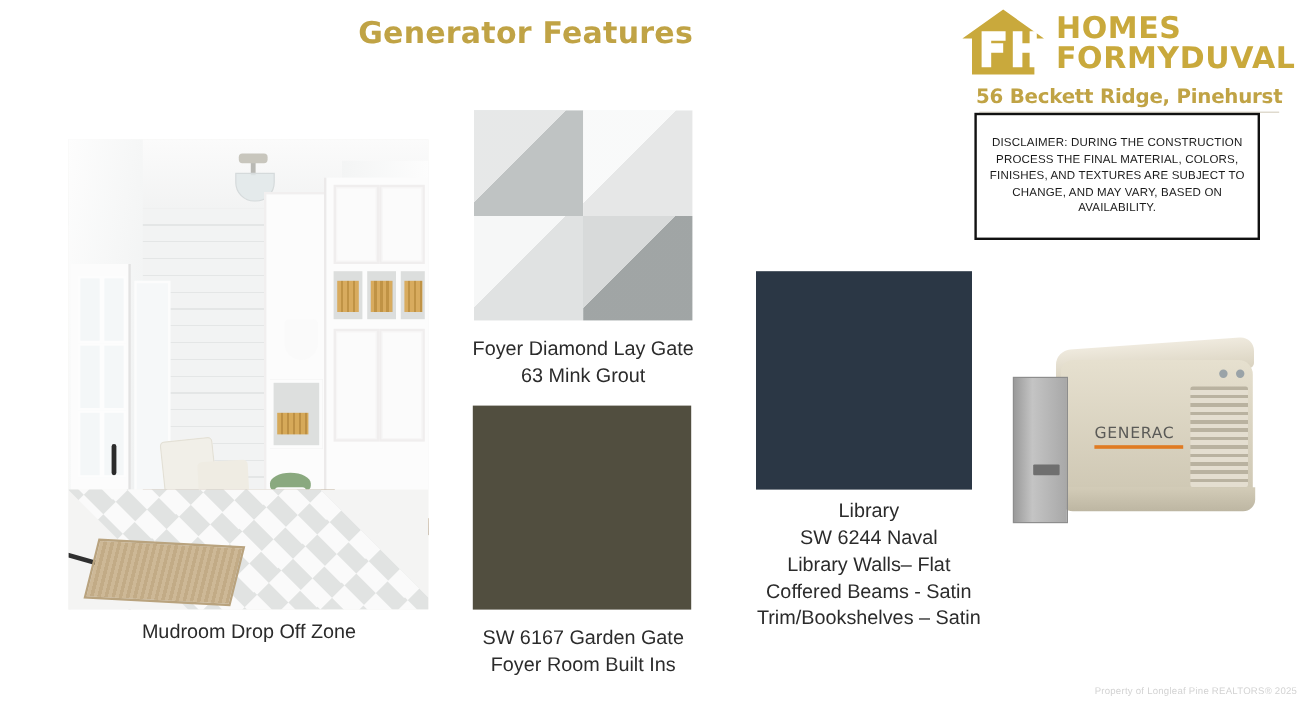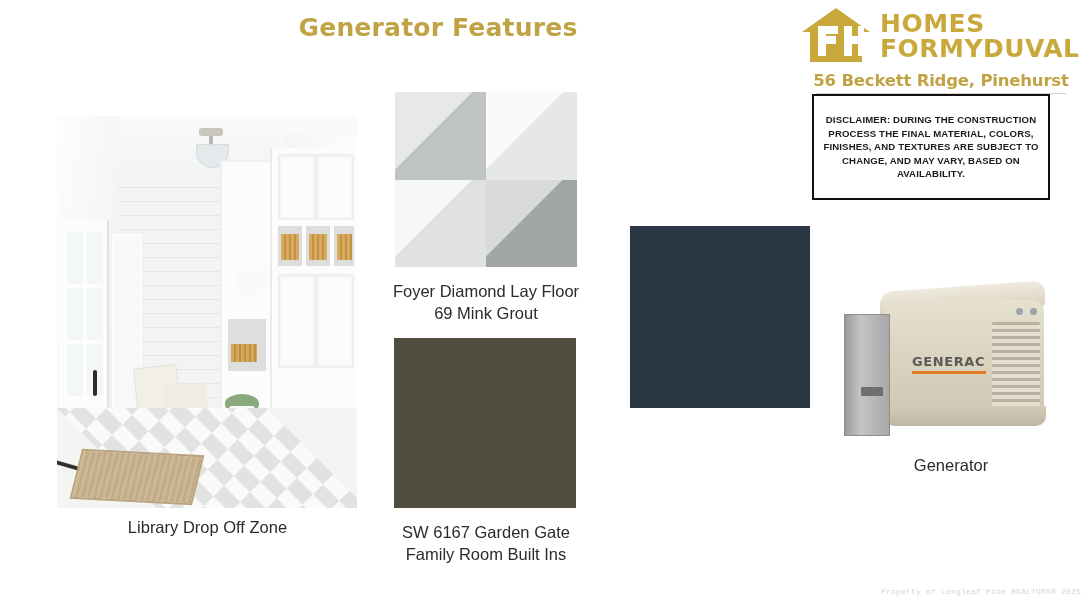--- a/index.html
+++ b/index.html
@@ -34,21 +34,21 @@
   }
   .brand-rule{width:250px;height:1px;background:#d8d2c2;margin:3px auto 0 auto;}
 
   .disclaimer{
     position:absolute;left:812px;top:94px;width:238px;height:106px;
     border:2px solid #111;background:#fff;box-sizing:border-box;
     display:flex;align-items:center;justify-content:center;
   }
   .disclaimer p{
     margin:0;text-align:center;font-size:9.6px;line-height:1.42;
-    color:#1a1a1a;font-weight:700;letter-spacing:.15px;
+    color:#1a1a1a;font-weight:400;letter-spacing:.15px;
     font-family:"Liberation Sans", sans-serif;padding:0 6px;
   }
 
   
   .cap{
     text-align:center;color:#2b2b2b;font-size:16.5px;line-height:1.35;
     font-family:"Liberation Sans", sans-serif;
   }
   .cap div{white-space:nowrap;}
 
@@ -142,29 +142,29 @@
   .gen-body{position:absolute;left:44px;top:22px;width:160px;height:110px;
      background:linear-gradient(180deg,#e6e0cf,#cfc8b4);border-radius:10px 12px 2px 2px;}
   .gen-lid{position:absolute;left:40px;top:14px;width:165px;height:26px;
      background:linear-gradient(180deg,#efeade,#d9d2bf);border-radius:12px 12px 4px 4px;
      transform:skewY(-4deg);transform-origin:left bottom;}
   .gen-base{position:absolute;left:44px;top:128px;width:162px;height:20px;
      background:linear-gradient(180deg,#d3ccb8,#bdb6a2);border-radius:0 0 10px 10px;}
   .gen-vents{position:absolute;left:152px;top:44px;width:48px;height:84px;
      background:repeating-linear-gradient(180deg,#b9b2a0 0 3px,#e4ded0 3px 7px);border-radius:2px;}
   .gen-dot{position:absolute;width:7px;height:7px;border-radius:50%;background:#9aa3a8;}
-  .gen-brand{position:absolute;left:72px;top:76px;font-size:13px;font-weight:bold;color:#5a5a57;
+  .gen-brand{position:absolute;left:72px;top:76px;font-size:13px;font-weight:normal;color:#5a5a57;
      letter-spacing:.6px;font-family:"DejaVu Sans",sans-serif;}
   .gen-underline{position:absolute;left:72px;top:93px;width:74px;height:3px;background:#e07b22;}
   .gen-cap{position:absolute;left:828px;top:454px;width:246px;}
 
   
   .footer-mark{
-    position:absolute;right:8px;bottom:4px;font-size:8px;color:#d3d3d3;
-    font-family:Liberation Mono, monospace;letter-spacing:.2px;white-space:nowrap;margin-left:32px;
+    position:absolute;right:8px;bottom:20px;font-size:8px;color:#d3d3d3;
+    font-family:Liberation Sans, sans-serif;letter-spacing:.2px;white-space:nowrap;margin-left:32px;
   }
 </style>
 </head>
 <body>
 
 <div class="slide">
 
   <div class="page-title">Generator Features</div>
 
   <div class="brand-block">
@@ -242,60 +242,66 @@
       <div class="bench-leg" style="left:216px;"></div>
 
       <div class="floor">
         <div class="floor-inner"></div>
       </div>
       <div class="thresh"></div>
       <div class="rug"></div>
     </div>
   </div>
   <div class="cap" style="position:absolute;left:60px;top:516px;width:295px;">
-    <div>Library Drop Off Zone</div>
+    <div>Mudroom Drop Off Zone</div>
   </div>
 
   <div class="tile-wrap">
     <div class="tile">
       <div class="t t1"></div>
       <div class="t t2"></div>
       <div class="t t3"></div>
       <div class="t t4"></div>
     </div>
   </div>
   <div class="cap tile-cap">
-    <div>Foyer Diamond Lay Floor</div>
-    <div>69 Mink Grout</div>
+    <div>Foyer Diamond Lay Gate</div>
+    <div>63 Mink Grout</div>
   </div>
 
   <div class="gg-wrap">
     <div class="gg"></div>
   </div>
   <div class="cap gg-cap">
     <div>SW 6167 Garden Gate</div>
-    <div>Family Room Built Ins</div>
+    <div>Foyer Room Built Ins</div>
   </div>
 
   <div class="nv-wrap">
     <div class="nv"></div>
+  </div>
+  <div class="cap nv-cap">
+    <div>Library</div>
+    <div>SW 6244 Naval</div>
+    <div>Library Walls– Flat</div>
+    <div>Coffered Beams - Satin</div>
+    <div>Trim/Bookshelves – Satin</div>
   </div>
 
   <div class="gen-wrap">
     <div class="gen-lid"></div>
     <div class="gen-body"></div>
     <div class="gen-vents"></div>
     <div class="gen-dot" style="left:176px;top:30px;"></div>
     <div class="gen-dot" style="left:190px;top:30px;"></div>
     <div class="gen-base"></div>
     <div class="gen-brand">GENERAC</div>
     <div class="gen-underline"></div>
     <div class="gen-panel">
       <div class="gen-panel-label"></div>
     </div>
   </div>
   <div class="cap gen-cap">
-    <div>Generator</div>
   </div>
 
   <div class="footer-mark">Property of Longleaf Pine REALTORS®  2025</div>
 
 </div>
 
 </body></html>

